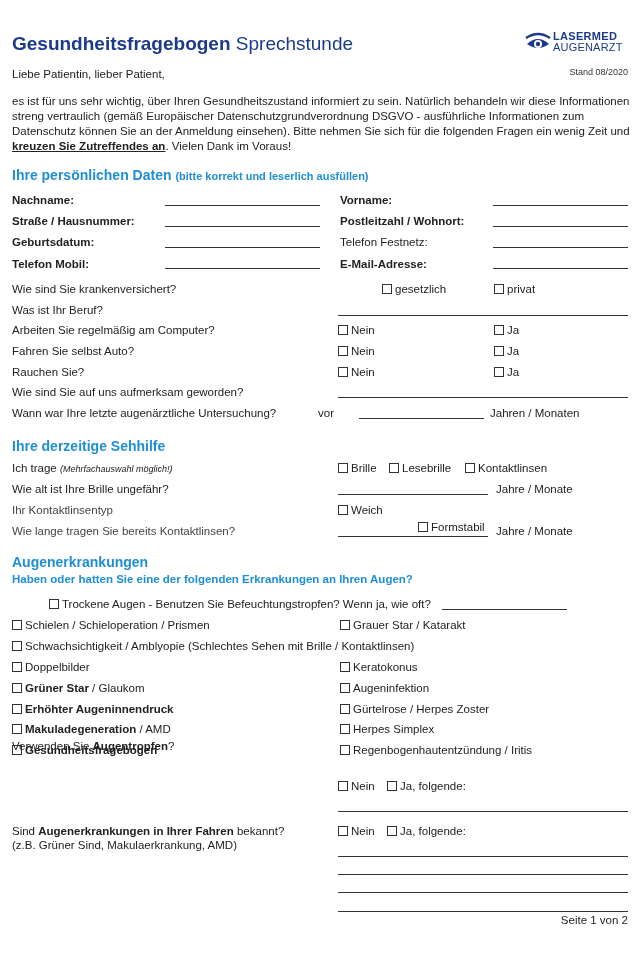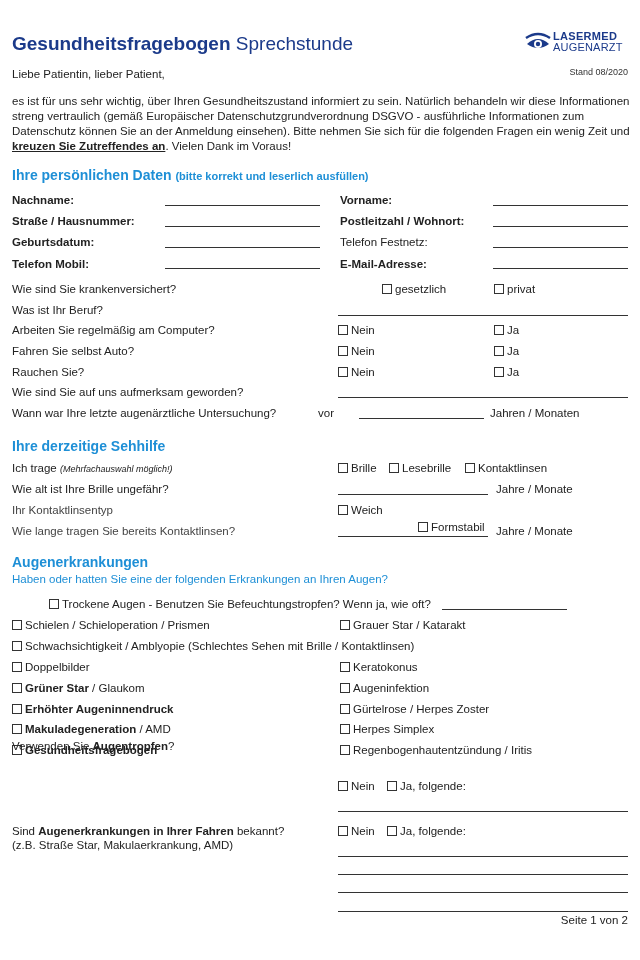--- a/index.html
+++ b/index.html
@@ -12,21 +12,21 @@
   .logo { left:525px; top:30px; width:105px; height:26px; }
   .logo .brand1 { position:absolute; left:28px; top:0; font-size:11px; font-weight:bold; color:#1b3a8a; letter-spacing:0.3px; }
   .logo .brand2 { position:absolute; left:28px; top:11px; font-size:11px; color:#1b3a8a; letter-spacing:0.2px; }
   .logo svg { position:absolute; left:0; top:2px; }
   .stand { right:12px; top:67px; font-size:9px; color:#333;margin-left:32px; }
   .greet { left:12px; top:68px; font-size:11.5px; }
   .intro { left:12px; top:94px; width:620px; font-size:11.5px; line-height:15px; white-space:normal; }
   .intro u { font-weight:bold; }
   .h2 { left:12px; font-size:14px; font-weight:bold; color:#1e8fd6; }
   .h2 small { font-size:11px; font-weight:bold; }
-  .h3 { left:12px; font-size:11.5px; font-weight:normal; color:#1e8fd6; }
+  .h3 { left:12px; font-size:11.5px; font-weight:bold; color:#1e8fd6; }
   .lbl { font-size:11.5px; }
   .lbl.bold { font-weight:bold; }
   .line { position:absolute; height:1px; background:#333; }
   .cb { font-size:11.5px; }
   .cb .box { display:inline-block; width:8px; height:8px; border:1px solid #333; margin-right:3px; vertical-align:-1px; }
   .italic-small { font-size:9px; font-style:italic; }
   .footer { right:12px; top:914px; font-size:11.5px; }
 </style>
 </head>
 <body>
@@ -143,21 +143,21 @@
 <div class="abs cb" style="left:340px;top:703px;"><span class="box"></span><span>Gürtelrose / Herpes Zoster</span></div>
 <div class="abs cb" style="left:340px;top:723px;"><span class="box"></span><span>Herpes Simplex</span></div>
 <div class="abs cb" style="left:340px;top:744px;"><span class="box"></span><span>Regenbogenhautentzündung / Iritis</span></div>
 
 <div class="abs lbl" style="left:12px;top:740px;"><span>Verwenden Sie </span><b>Augentropfen</b><span>?</span></div>
 <div class="abs cb" style="left:338px;top:780px;"><span class="box"></span><span>Nein</span></div>
 <div class="abs cb" style="left:387px;top:780px;"><span class="box"></span><span>Ja, folgende:</span></div>
 <div class="line" style="left:338px;top:811px;width:290px;"></div>
 
 <div class="abs lbl" style="left:12px;top:825px;"><span>Sind </span><b>Augenerkrankungen in Ihrer Fahren</b><span> bekannt?</span></div>
-<div class="abs lbl" style="left:12px;top:839px;">(z.B. Straße Star, Makulaerkrankung, AMD)</div>
+<div class="abs lbl" style="left:12px;top:839px;">(z.B. Grüner Sind, Makulaerkrankung, AMD)</div>
 <div class="abs cb" style="left:338px;top:825px;"><span class="box"></span><span>Nein</span></div>
 <div class="abs cb" style="left:387px;top:825px;"><span class="box"></span><span>Ja, folgende:</span></div>
 <div class="line" style="left:338px;top:856px;width:290px;"></div>
 <div class="line" style="left:338px;top:874px;width:290px;"></div>
 <div class="line" style="left:338px;top:892px;width:290px;"></div>
 <div class="line" style="left:338px;top:911px;width:290px;"></div>
 
 <div class="abs footer">Seite 1 von 2</div>
 
 </body></html>

